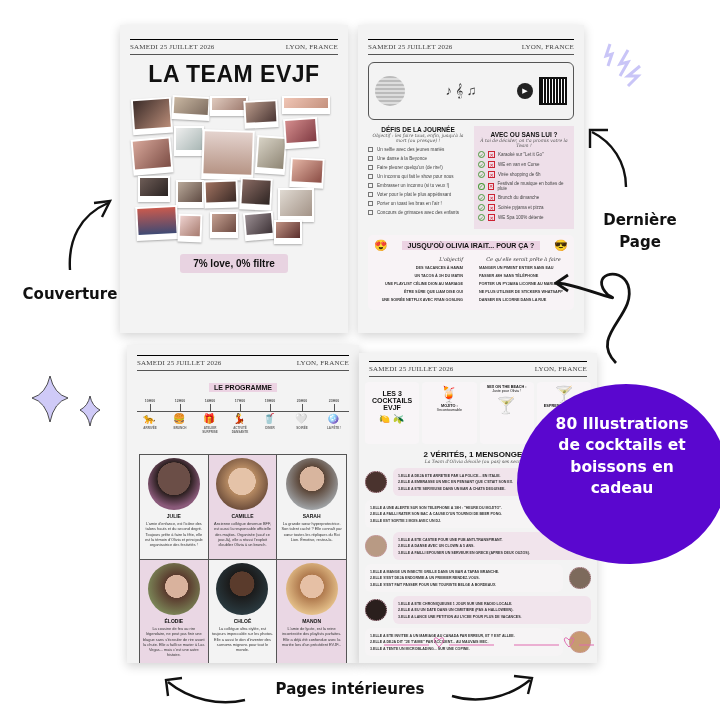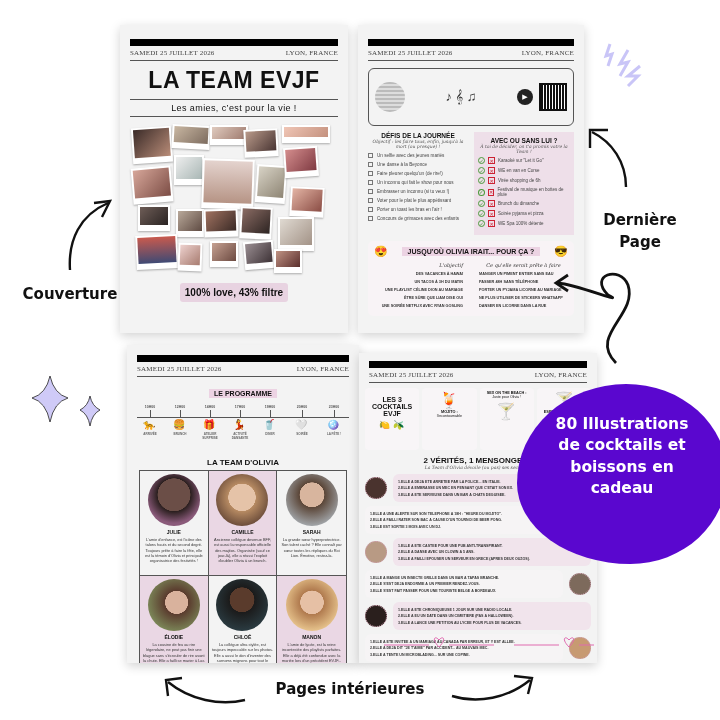--- a/index.html
+++ b/index.html
@@ -1,18 +1,18 @@
 <!DOCTYPE html>
 <html><head>
 <meta charset="utf-8">
 <style>
   * { box-sizing: border-box; margin: 0; padding: 0; }
   body { width: 720px; height: 720px; background: #ffffff; font-family: "Liberation Sans", sans-serif; position: relative; overflow: hidden; color: #111; }
   .page { position: absolute; background: #f3f3f3; box-shadow: 0 3px 10px rgba(0,0,0,0.18); overflow: hidden; }
-  .masthead { display: flex; justify-content: space-between; border-top: 7px solid #000000; border-bottom: 1px solid #555; margin: 0 10px; padding: 3px 0; font-family: "Liberation Serif", serif; font-size: 7px; color: #444; letter-spacing: 0.2px; }
+  .masthead { display: flex; justify-content: space-between; border-top: 1px solid #000000; border-bottom: 1px solid #555; margin: 0 10px; padding: 3px 0; font-family: "Liberation Serif", serif; font-size: 7px; color: #444; letter-spacing: 0.2px; }
   .cover-title { font-family: Liberation Sans, sans-serif; font-weight: bold; font-size: 23px; text-align: center; letter-spacing: 0.5px; margin-top: 6px; }
   .cover-sub { text-align: center; font-size: 9px; border-top: 1px solid #555; border-bottom: 1px solid #555; margin: 5px 10px 0; padding: 3px 0; letter-spacing: 0.4px; }
   .collage { position: relative; margin: 8px 12px 0; height: 148px; }
   .polaroid { position: absolute; background: #fff; padding: 2px 2px 6px; box-shadow: 0 1px 2px rgba(0,0,0,0.3); }
   .polaroid div { width: 100%; height: 100%; }
   .slogan { display: block; margin: 10px auto 0; width: 108px; background: #e8d3e1; font-weight: bold; font-size: 10px; text-align: center; padding: 4px 2px; border-radius: 3px; }
   .ticket { margin: 7px 10px 0; border: 1px solid #555; border-radius: 6px; height: 58px; display: flex; align-items: center; padding: 0 6px; gap: 6px; }
   .disco { width: 30px; height: 30px; border-radius: 50%; background: repeating-linear-gradient(0deg,#bbb 0 2px,#ddd 2px 4px), #ccc; }
   .pl-title { background: #ecd3e3; font-weight: bold; font-size: 8px; text-align: center; padding: 2px 4px; line-height: 1.1; }
   .tiny { font-size: 4px; color: #555; text-align: center; margin-top: 2px; }
@@ -72,21 +72,20 @@
   <path d="M22 8 Q26 26 40 30 Q26 34 22 54 Q18 34 4 30 Q18 26 22 8Z" fill="#cfcaf7" stroke="#222" stroke-width="0.8"></path>
   <path d="M62 28 Q64 38 72 42 Q64 46 62 58 Q60 46 52 42 Q60 38 62 28Z" fill="#cfcaf7" stroke="#222" stroke-width="0.8"></path>
 </svg>
 
 <div class="page" style="left:120px;top:25px;width:228px;height:308px;">
   <div class="masthead" style="margin-top:14px">
     <span>SAMEDI 25 JUILLET 2026</span>
     <span>LYON, FRANCE</span>
   </div>
   <div class="cover-title">LA TEAM EVJF</div>
-  <div class="cover-sub">Les amies, c’est pour la vie !</div>
   <div class="collage">
     <div class="polaroid" style="left:0;top:2px;width:40px;height:36px;transform:rotate(-4deg)">
         <div style="background:linear-gradient(135deg,#3a2b28,#b98c78)"></div>
       </div>
     <div class="polaroid" style="left:40px;top:0;width:38px;height:24px;transform:rotate(3deg)">
         <div style="background:linear-gradient(135deg,#c9b7a2,#7d6c5f)"></div>
       </div>
     <div class="polaroid" style="left:78px;top:0;width:38px;height:20px">
         <div style="background:linear-gradient(135deg,#e0cbbf,#9e7a6e)"></div>
       </div>
@@ -138,21 +137,21 @@
     <div class="polaroid" style="left:78px;top:116px;width:28px;height:26px">
         <div style="background:linear-gradient(135deg,#c6a192,#6c4a41)"></div>
       </div>
     <div class="polaroid" style="left:112px;top:116px;width:30px;height:28px;transform:rotate(-5deg)">
         <div style="background:linear-gradient(135deg,#9a8e92,#3d3236)"></div>
       </div>
     <div class="polaroid" style="left:142px;top:124px;width:28px;height:24px">
         <div style="background:linear-gradient(135deg,#c09384,#5a2e2c)"></div>
       </div>
   </div>
-  <div class="slogan">100% love, 43% filtre</div>
+  <div class="slogan">7% love, 0% filtre</div>
 </div>
 
 <div class="page" style="left:358px;top:25px;width:226px;height:308px;">
   <div class="masthead" style="margin-top:14px">
     <span>SAMEDI 25 JUILLET 2026</span>
     <span>LYON, FRANCE</span>
   </div>
   <div class="ticket">
     <div class="disco"></div>
     <div style="font-size:13px;color:#333;flex:1;text-align:center">♪ 𝄞 ♫</div>
@@ -318,21 +317,20 @@
           <div class="tl-icon">🤍</div>
           <div class="tl-label">SOIRÉE</div>
         </div>
       <div class="tl-item" style="left:184px">
           <div class="tl-time">23H00</div>
           <div class="tl-tick"></div>
           <div class="tl-icon">🪩</div>
           <div class="tl-label">LA FÊTE !</div>
         </div>
     </div>
-    <div class="team-title">LA TEAM D'OLIVIA</div>
     <div class="grid">
       <div class="member">
           <div class="avatar" style="background:radial-gradient(circle at 50% 40%,#6b4e47 0 40%,#2b1f1f 41%,#8a5a7a 70%)"></div>
           <div class="m-name">JULIE</div>
           <div class="m-text">L'amie d'enfance, est l'icône des talons hauts et du second degré. Toujours prête à faire la fête, elle est la témoin d'Olivia et principale organisatrice des festivités !</div>
         </div>
       <div class="member pink">
           <div class="avatar" style="background:radial-gradient(circle at 50% 45%,#e5c3a8 0 35%,#b68a62 36%,#6b4c3a 75%)"></div>
           <div class="m-name">CAMILLE</div>
           <div class="m-text">Ancienne collègue devenue BFF, est aussi la responsable officielle des majitos. Organisée (sauf ce jour-là), elle a réussi l'exploit d'oublier Olivia à un brunch.</div>

